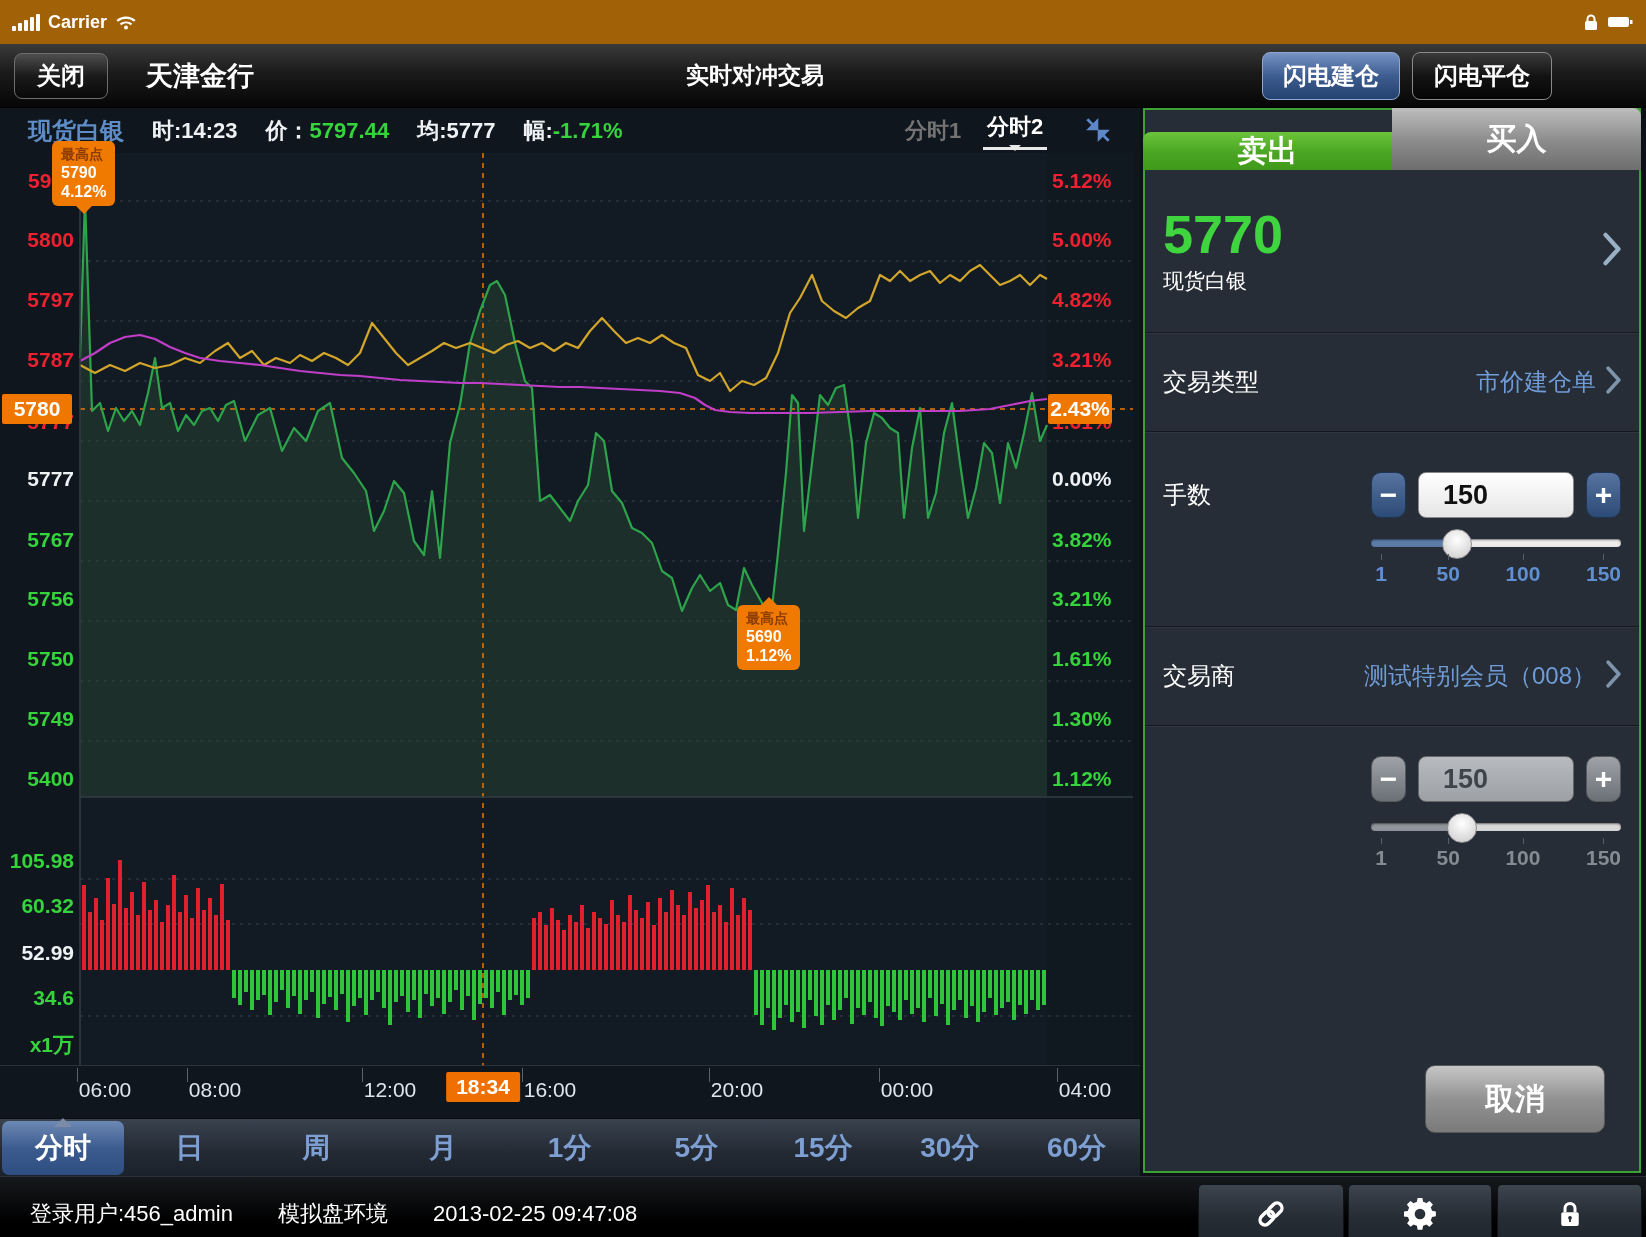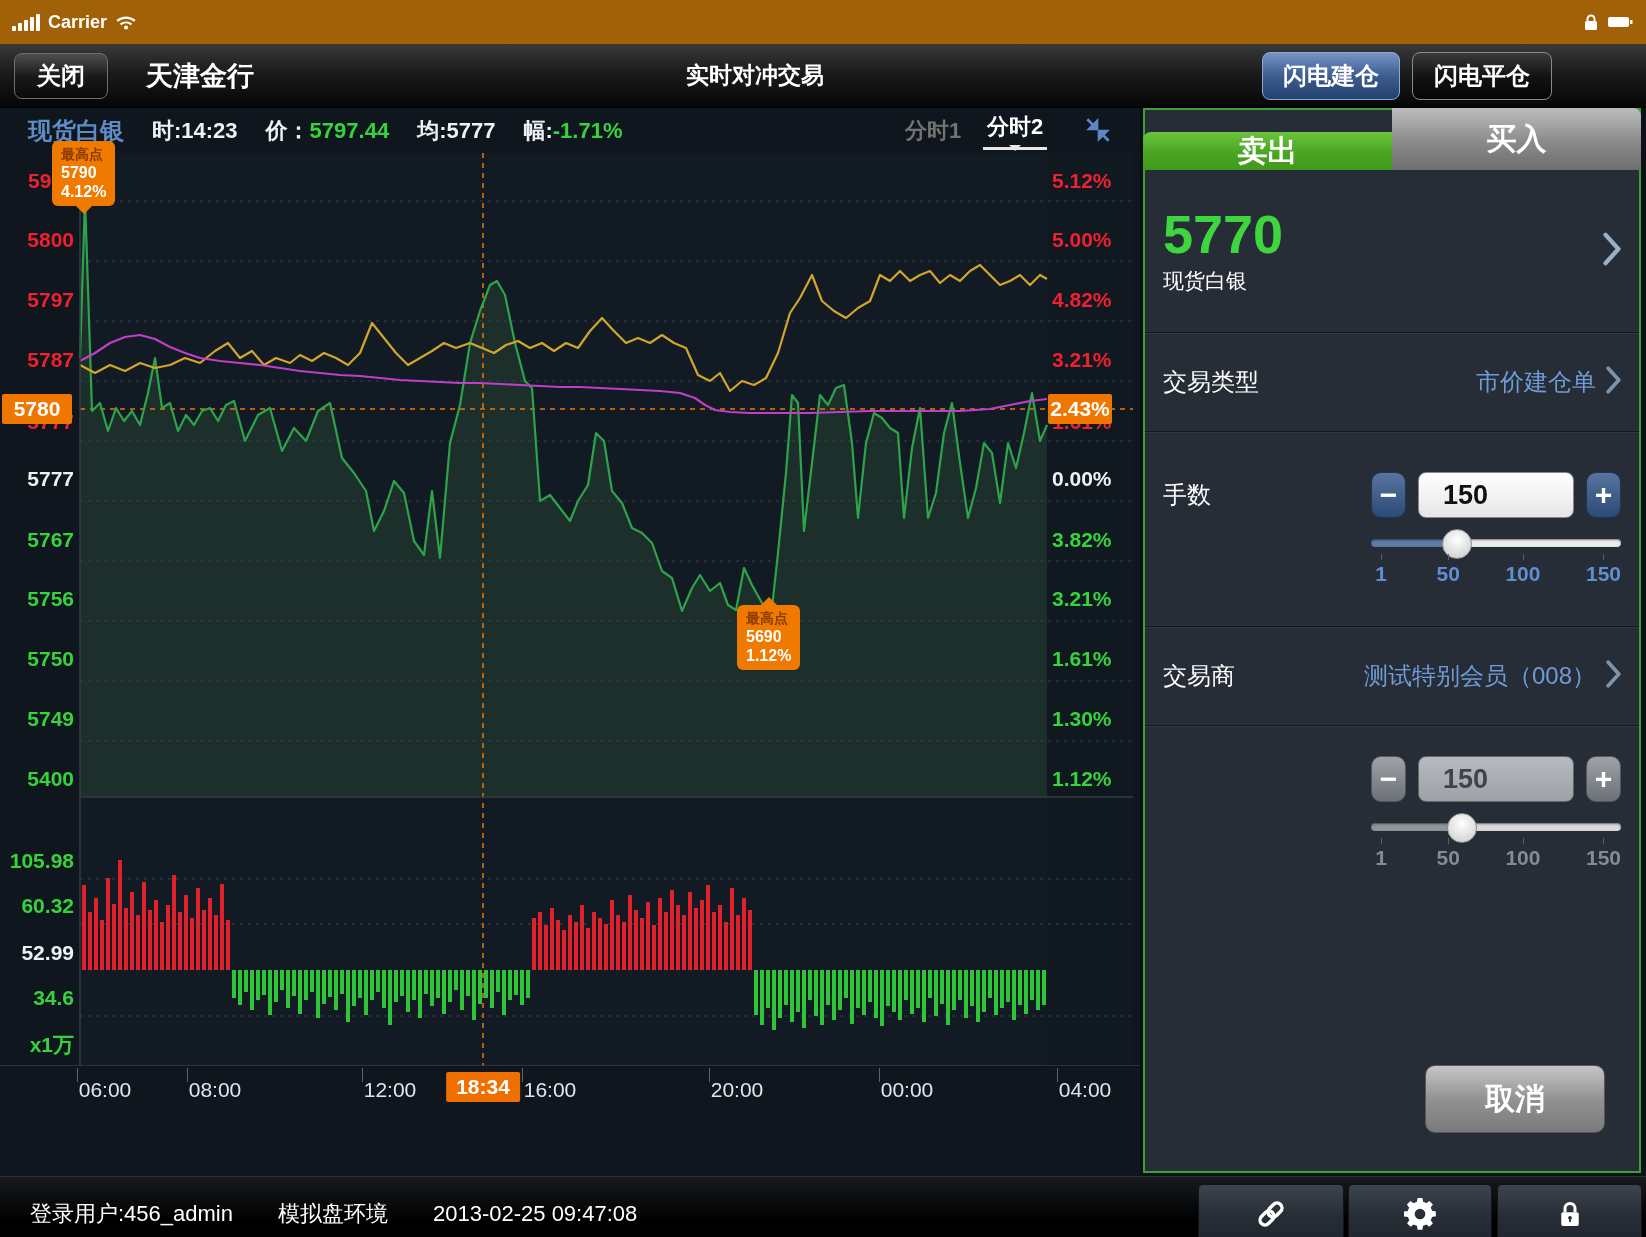--- a/index.html
+++ b/index.html
@@ -410,20 +410,31 @@
         <div class="tlabel" style="left: 550px;">16:00</div>
         <div class="tick" style="left: 709px;"></div>
         <div class="tlabel" style="left: 737px;">20:00</div>
         <div class="tick" style="left: 879px;"></div>
         <div class="tlabel" style="left: 907px;">00:00</div>
         <div class="tick" style="left: 1057px;"></div>
         <div class="tlabel" style="left: 1085px;">04:00</div>
         <div class="cursor" style="left: 483px;">18:34</div>
       </div>
 
+    <div class="chart-tabs">
+        <div class="ctab selected">分时</div>
+        <div class="ctab">日</div>
+        <div class="ctab">周</div>
+        <div class="ctab">月</div>
+        <div class="ctab">1分</div>
+        <div class="ctab">5分</div>
+        <div class="ctab">15分</div>
+        <div class="ctab">30分</div>
+        <div class="ctab">60分</div>
+      </div>
   </div>
 
   <div class="trade-panel">
     <div class="panel-inner">
       <div class="trade-tabs">
         <div class="ttab sell">卖出</div>
         <div class="ttab buy">买入</div>
       </div>
 
       <div class="p-row row-price">

